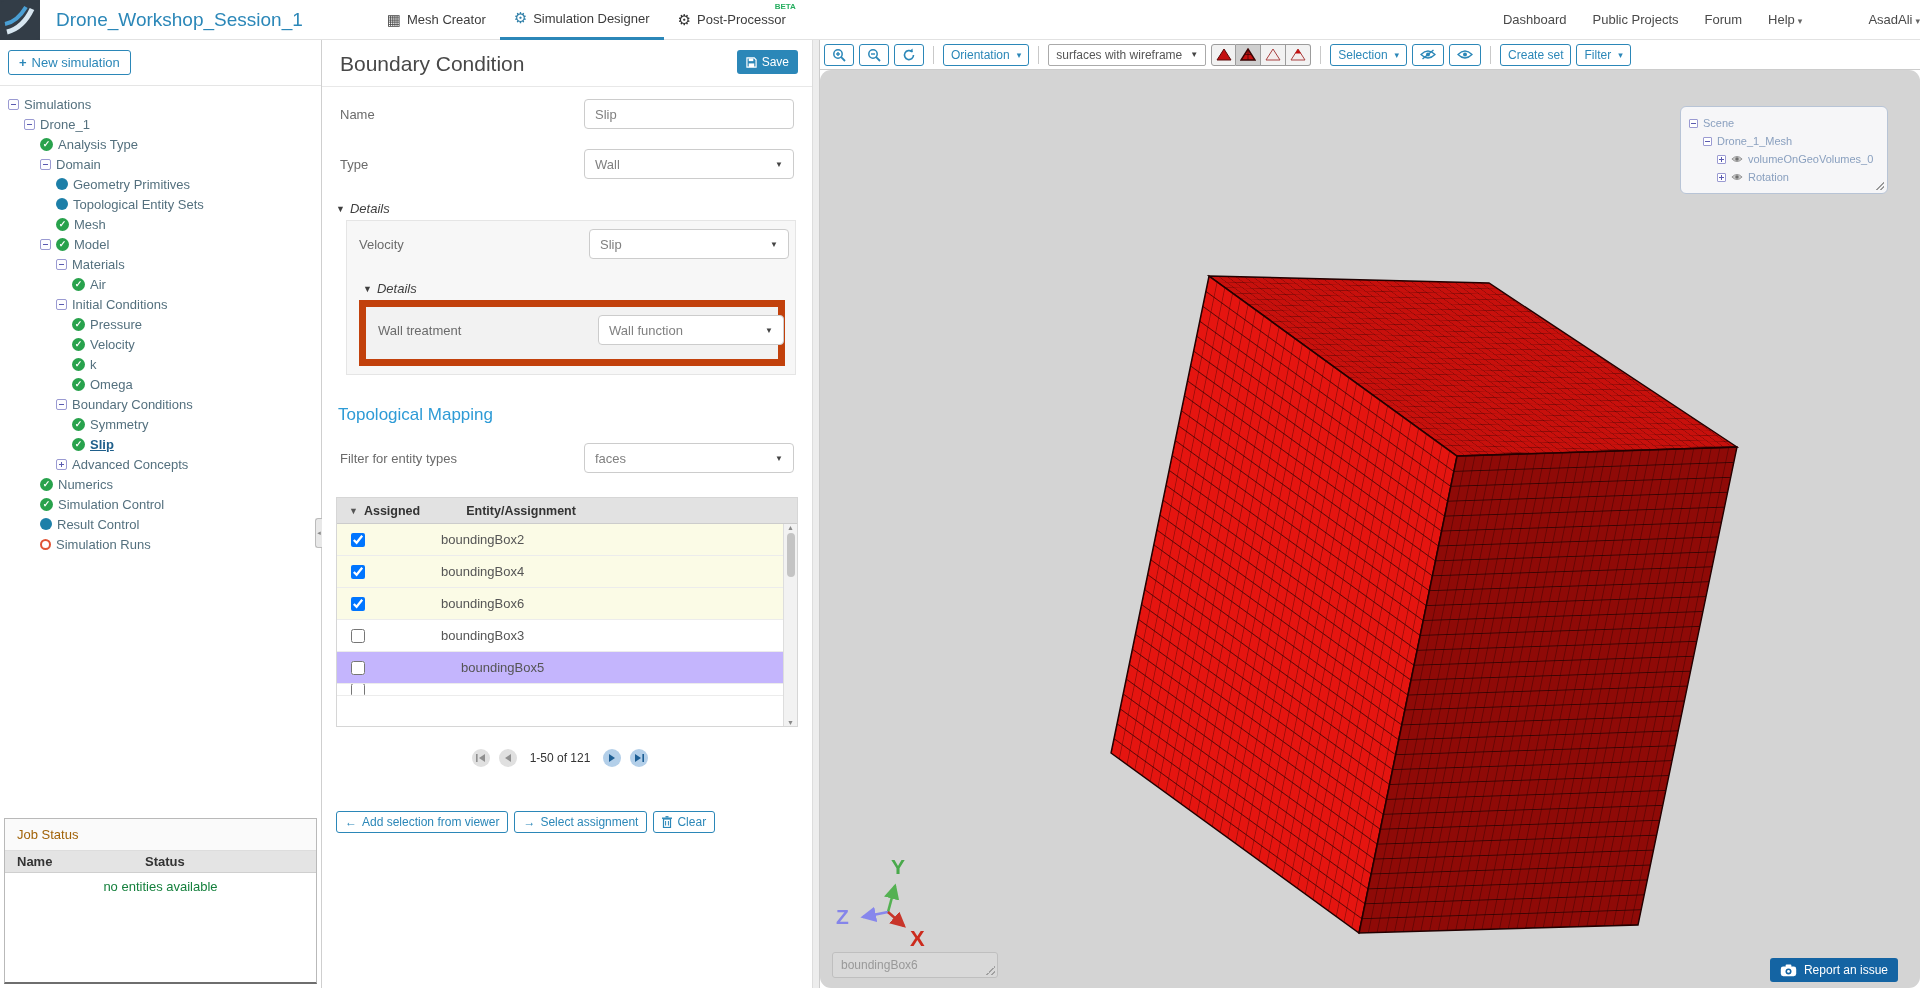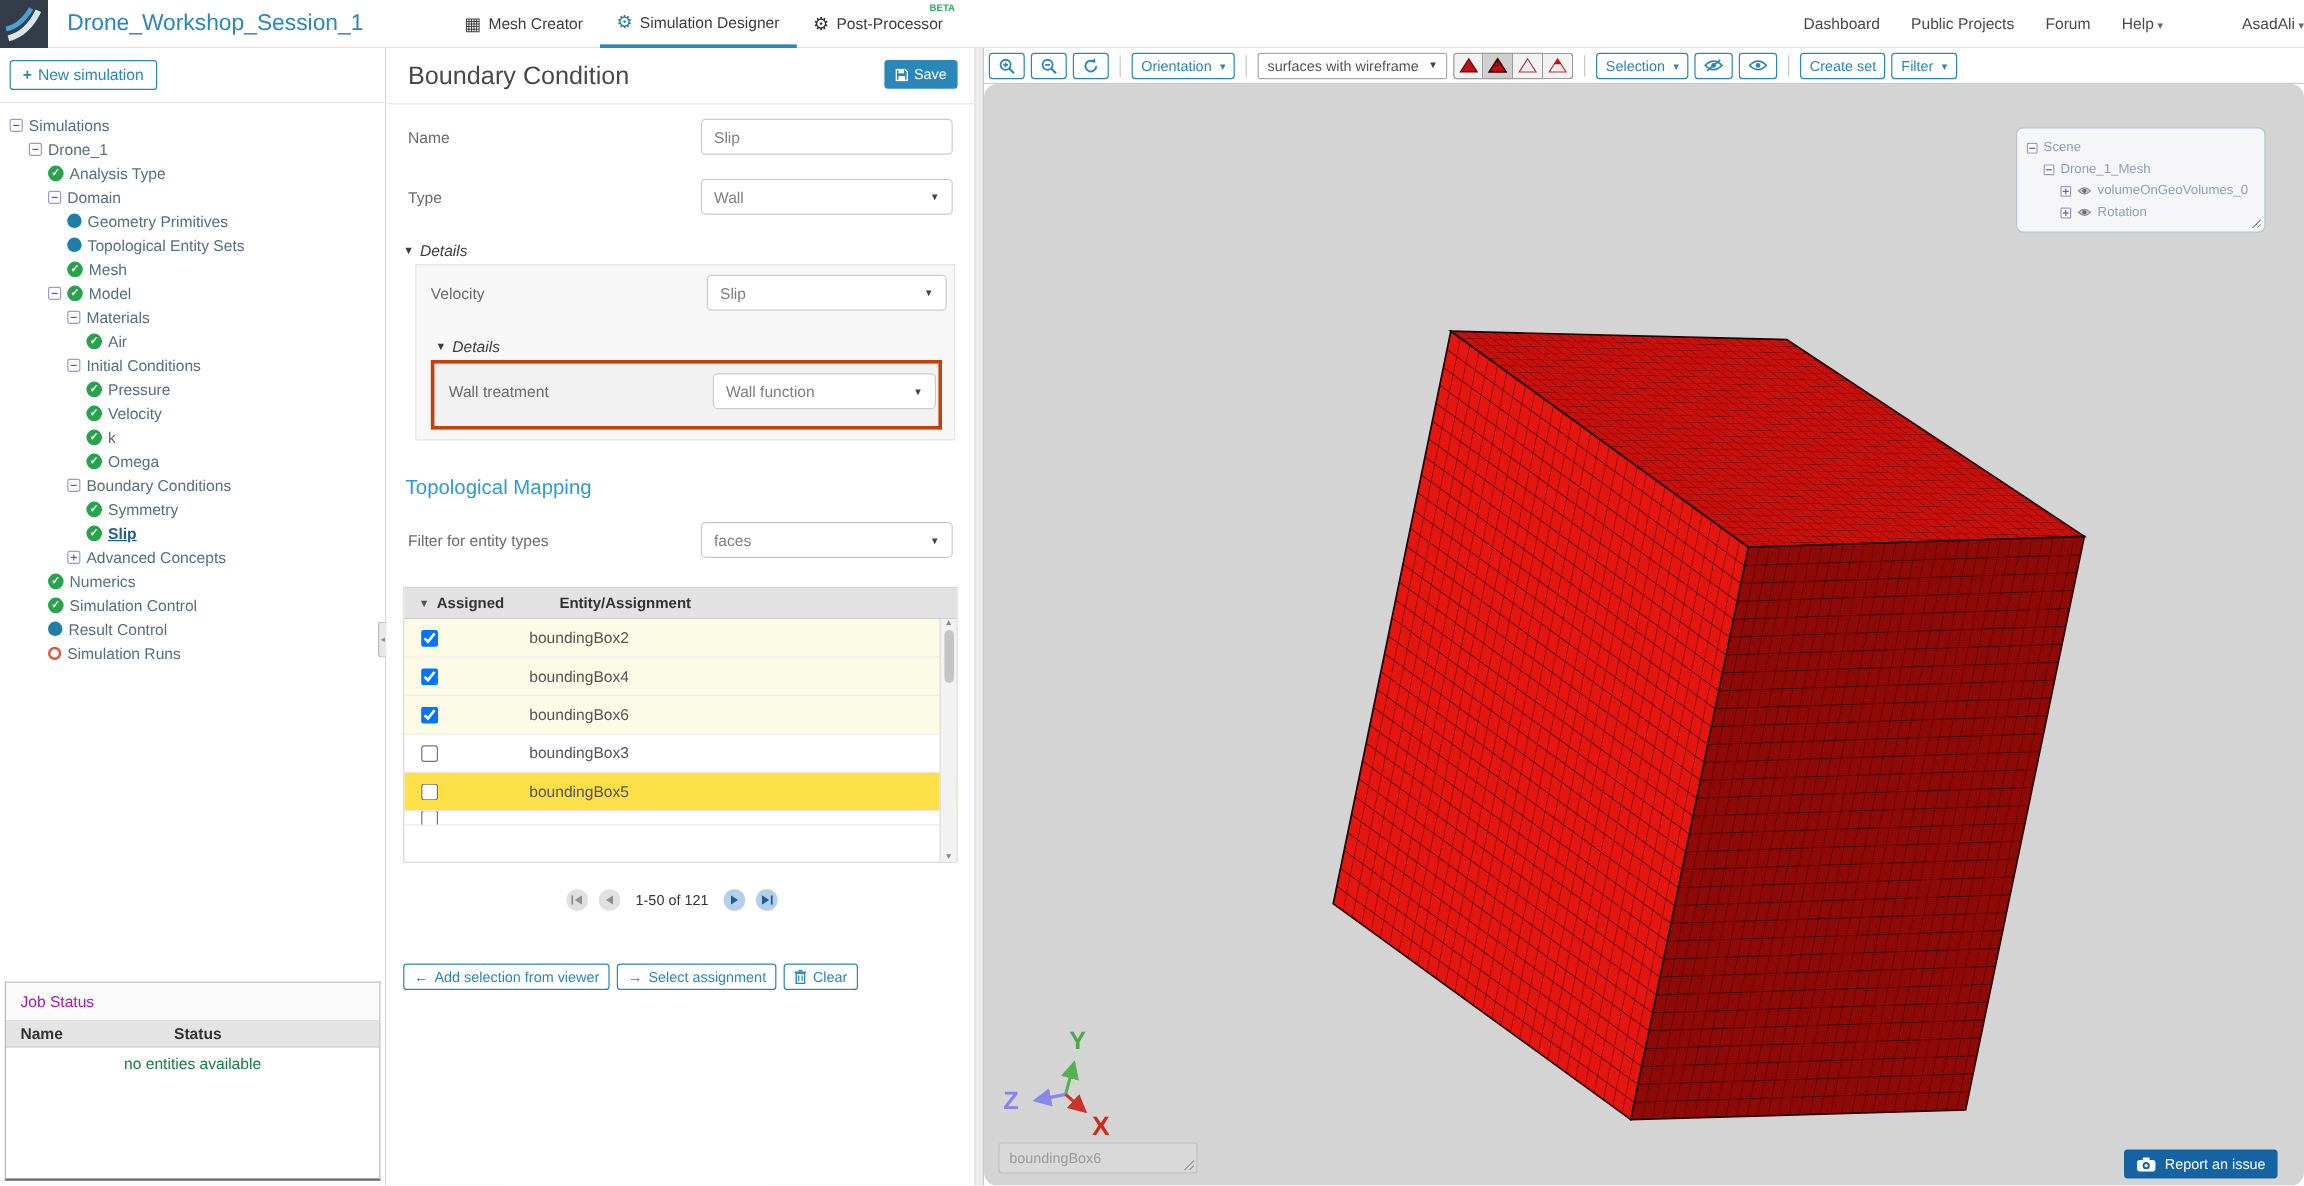--- a/index.html
+++ b/index.html
@@ -42,21 +42,21 @@
   .ic-dot { width:12px; height:12px; border-radius:50%; background:#1d7fa8; flex:0 0 auto; }
   .ic-ring { width:11px; height:11px; border-radius:50%; border:2px solid #e05335; background:#fff; flex:0 0 auto; }
   .titem.selected span.lbl { color:#1f5f8b; font-weight:bold; text-decoration:underline; }
   .splitter-handle { position:absolute; right:-1px; top:478px; width:7px; height:30px; background:#e8e8e8;
                      border:1px solid #bbb; border-right:none; border-radius:3px 0 0 3px; font-size:7px; color:#888;
                      display:flex; align-items:center; justify-content:center; cursor:pointer; }
 
   
   .jobstatus { position:absolute; left:4px; right:4px; bottom:4px; height:166px; border:1px solid #b9b9b9;
                border-bottom:2px solid #6e6e6e; background:#fff; }
-  .js-title { padding:8px 12px; font-size:13px; color:#a21caf; background:#fafafa; border-bottom:1px solid #ddd; }
+  .js-title { padding:8px 12px; font-size:13px; color:#a16207; background:#fafafa; border-bottom:1px solid #ddd; }
   .js-head { display:flex; background:#e4e4e4; border-bottom:1px solid #cfcfcf; font-size:13px; font-weight:bold; color:#333;
              padding:3px 0 3px 12px; }
   .js-head .c1 { width:128px; } 
   .js-empty { text-align:center; font-size:13px; color:#15803d; padding-top:6px; }
 
   
   .formpanel { position:absolute; left:322px; top:40px; width:490px; bottom:0; background:#fff; }
   .fp-head { position:relative; padding:12px 14px 10px 18px; border-bottom:1px solid #e8e8e8; }
   .fp-title { font-size:21px; color:#484848; }
   .savebtn { position:absolute; right:14px; top:10px; background:#2b87b8; color:#fff; border:none; border-radius:3px;
@@ -67,35 +67,35 @@
           background:#fff; font-size:13px; color:#808080; display:flex; align-items:center; padding:0 10px; }
   input.ctrl { outline:none; }
   .sel { justify-content:space-between; cursor:pointer; }
   .sel .sarr { font-size:8px; color:#444; }
   .dheader { display:flex; align-items:center; gap:5px; margin:14px 0 4px 14px; font-size:13px; font-style:italic; color:#3f3f3f; cursor:pointer; }
   .dheader .tri { font-size:9px; color:#3f3f3f; font-style:normal; }
   .dbox { margin-left:24px; width:450px; background:#f7f7f7; border:1px solid #e5e5e5; padding-bottom:8px; }
   .dbox .frow { margin-top:8px; }
   .dbox .flabel { left:12px; }
   .dbox .ctrl { left:242px; width:200px; }
-  .dbox2 { margin:4px 0 0 12px; width:426px; background:#f2f2f2; border:3px solid #c2410c; padding-bottom:6px; }
+  .dbox2 { margin:4px 0 0 12px; width:426px; background:#f2f2f2; border:7px solid #c2410c; padding-bottom:6px; }
   .dbox2 .flabel { left:12px; }
   .dbox2 .ctrl { left:232px; width:186px; }
   .dbox .dheader { margin-left:16px; }
   .topo-title { margin:30px 0 0 16px; font-size:17px; color:#2e9bd6; }
   .tm-table { position:relative; margin:16px 0 0 14px; width:462px; border:1px solid #d6d6d6; height:230px; overflow:hidden; }
   .tt-head { display:flex; align-items:center; height:26px; background:#e2e2e2; border-bottom:1px solid #cccccc;
              font-size:12.5px; font-weight:bold; color:#333; }
   .tt-head .sort { font-size:9px; color:#555; margin:0 6px 0 12px; }
   .tt-head .ch { margin-left:46px; }
   .ttrow { display:flex; align-items:center; height:32px; border-bottom:1px solid #ececec; font-size:13px; color:#555; }
   .ttrow input { margin-left:14px; width:14px; height:14px; }
   .ttrow .ent { margin-left:76px; }
   .row-y { background:#fbfbe6; }
-  .row-b { background:#fde047; }
+  .row-b { background:#c4b5fd;gap:20px; }
   .row-part { height:12px; overflow:hidden; }
   .tscroll { position:absolute; right:0; top:26px; bottom:0; width:14px; background:#f2f2f2; border-left:1px solid #ddd;
              display:flex; flex-direction:column; align-items:center; font-size:7px; color:#8a8a8a; }
   .tscroll .thumb { width:8px; height:44px; background:#c4c4c4; border-radius:4px; margin-top:2px; }
   .tscroll .sdown { margin-top:auto; }
   .pager { display:flex; align-items:center; justify-content:center; gap:9px; margin-top:22px; width:476px; }
   .pg { width:18px; height:18px; border-radius:50%; display:flex; align-items:center; justify-content:center; cursor:pointer; }
   .pg.dis { background:#e0e0e0; color:#8f8f8f; }
   .pg.en { background:#b3cfe9; color:#1d5e94; }
   .pg svg { display:block; }

